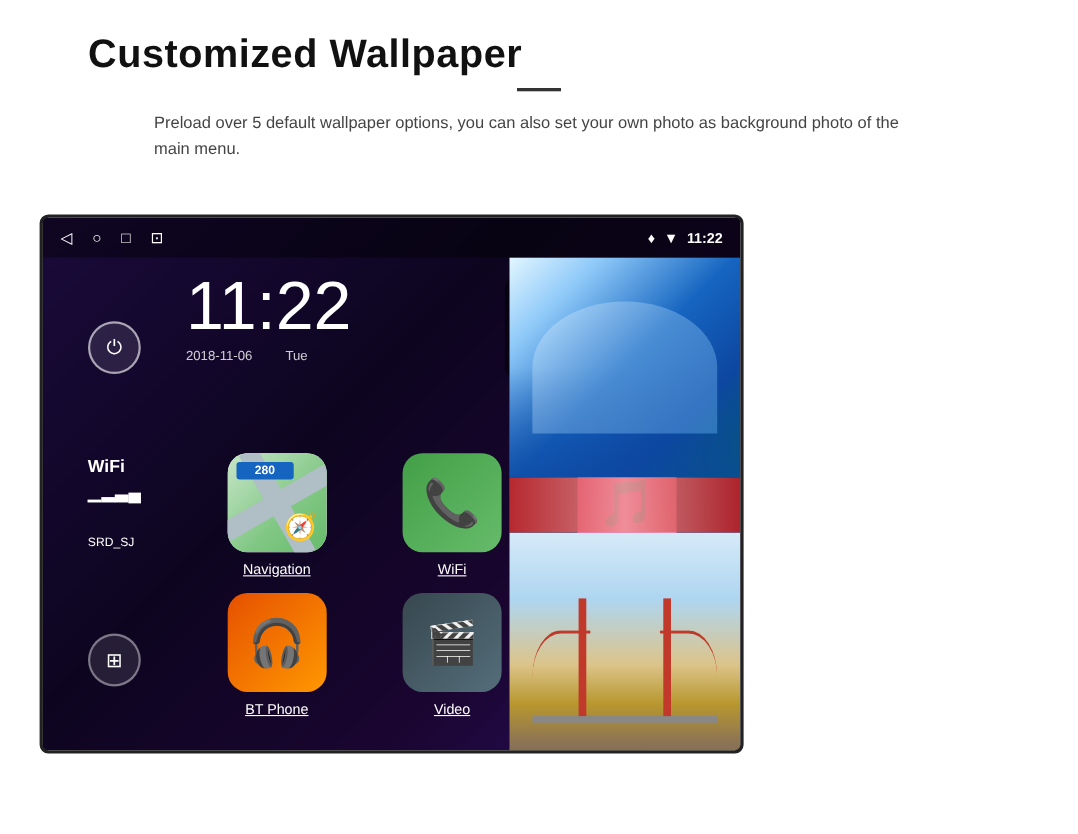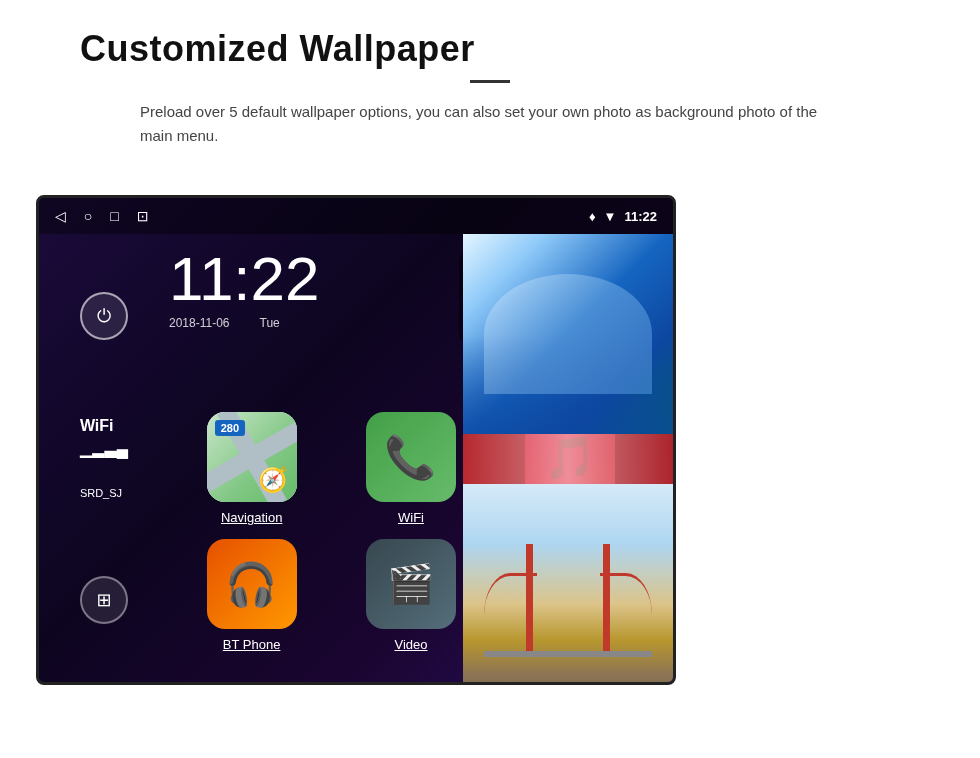--- a/index.html
+++ b/index.html
@@ -244,21 +244,21 @@
       height: 18px;
     }
     .nav-badge {
       position: absolute;
       top: 8px;
       left: 8px;
       background: #1565c0;
       color: white;
       font-size: 11px;
       font-weight: bold;
-      padding: 2px 6px;
+      padding: 2px 17px;
       border-radius: 3px;
     }
     .nav-compass {
       position: absolute;
       bottom: 8px;
       right: 8px;
       font-size: 24px;
     }
 
     

